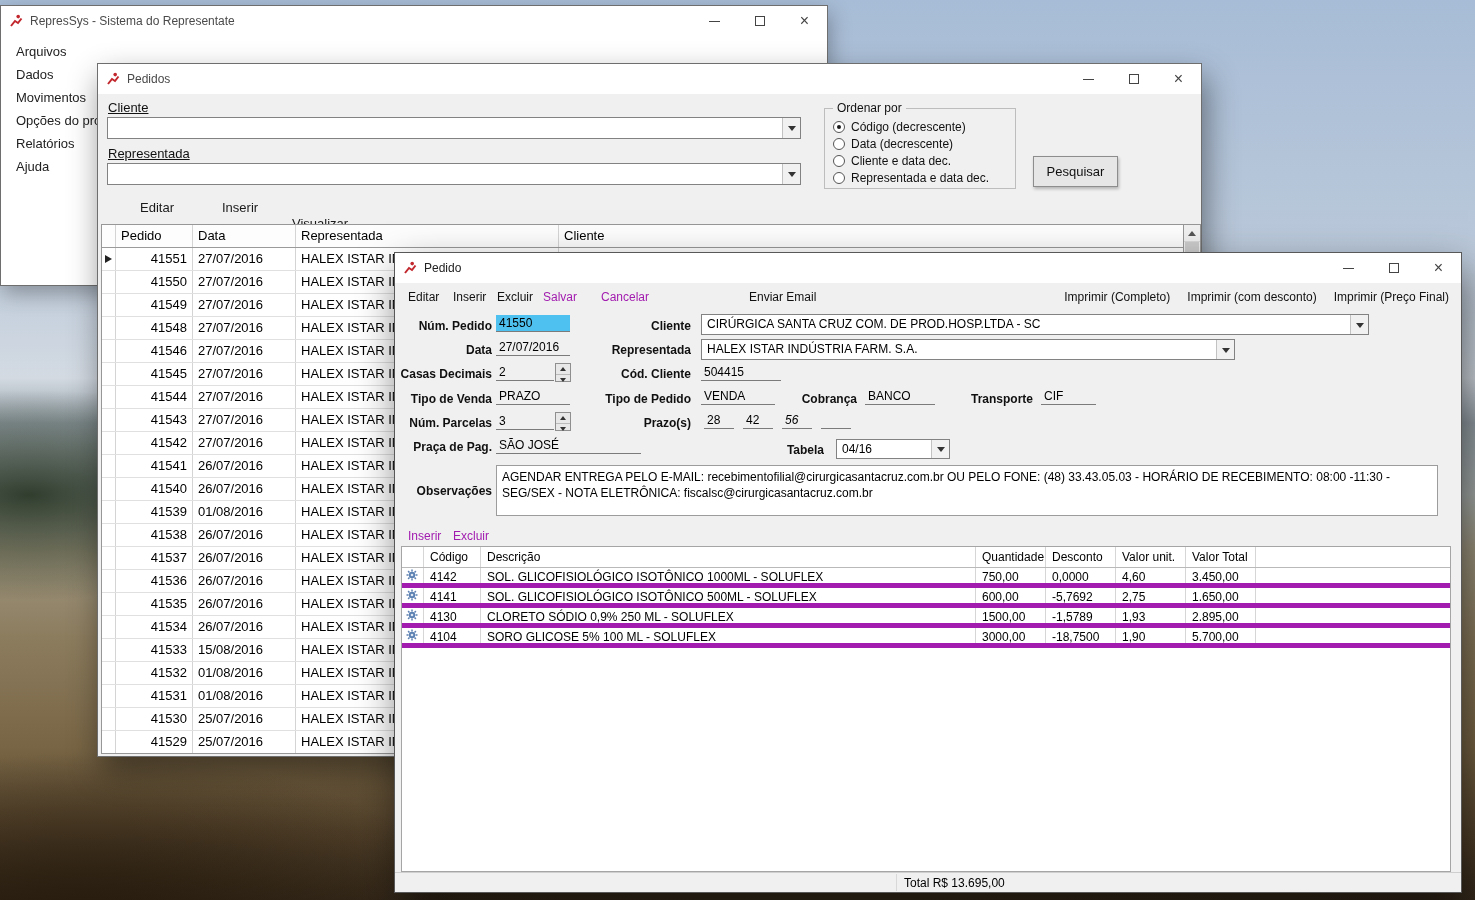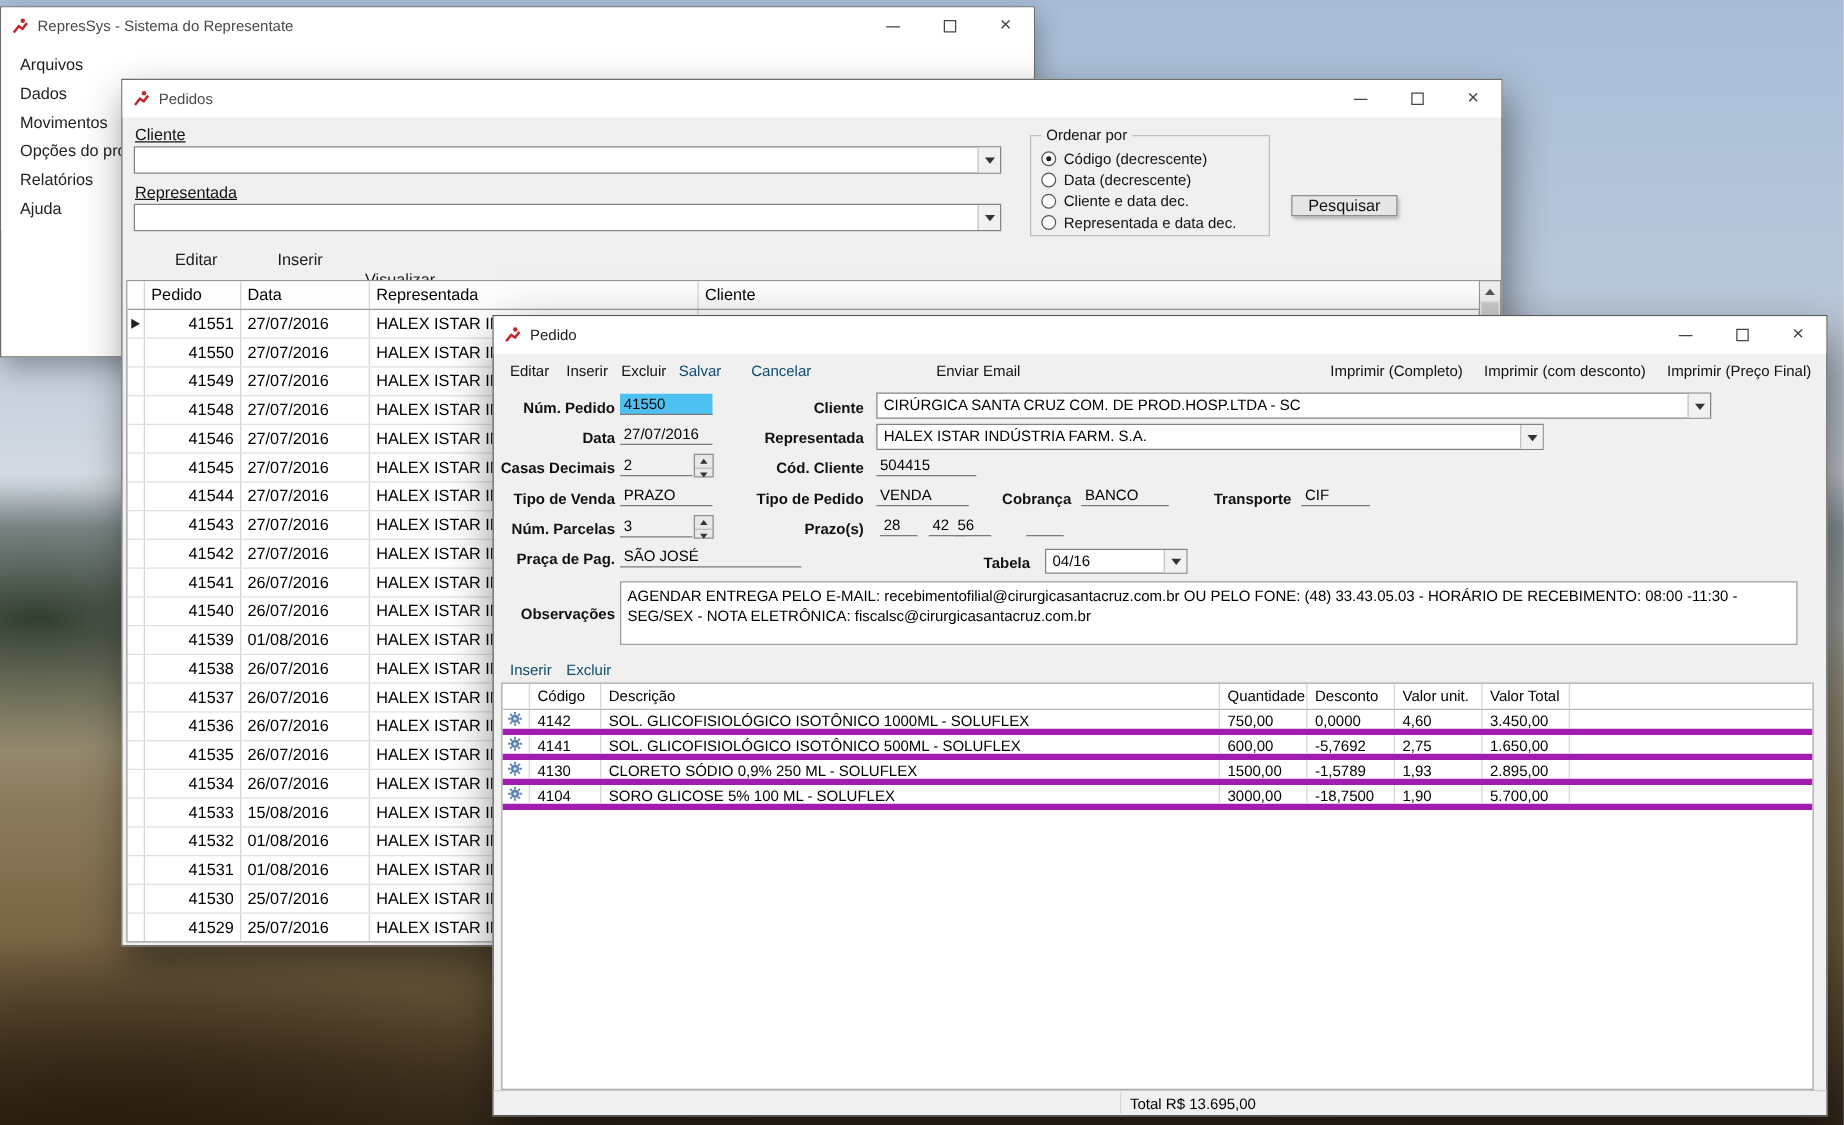--- a/index.html
+++ b/index.html
@@ -38,21 +38,21 @@
   .combo .cval { flex:1; padding:2px 5px; font-size:12px; white-space:nowrap; overflow:hidden; }
   .combo .cbtn { width:18px; border-left:1px solid #c2c2c2; background:#f1f1f1; display:flex; align-items:center; justify-content:center; }
   .combo .cbtn::after { content:""; width:0; height:0; border:4px solid transparent; border-top:5px solid #333; margin-top:5px; }
 
   .groupbox { position:absolute; left:726px; top:44px; width:192px; height:81px; border:1px solid #bdbdbd; padding:9px 8px 2px; }
   .gb-title { position:absolute; top:-8px; left:8px; background:#f0f0f0; padding:0 4px; font-size:12px; color:#111; }
   .radio { height:17px; display:flex; align-items:center; gap:6px; font-size:12px; color:#111; }
   .dot { width:12px; height:12px; border:1px solid #555; border-radius:50%; background:#fff; flex:none; position:relative; }
   .radio.checked .dot::after { content:""; position:absolute; left:3px; top:3px; width:4px; height:4px; border-radius:50%; background:#1a1a1a; }
 
-  .btn-pesquisar { position:absolute; left:935px; top:92px; width:85px; height:17px; background:#e6e6e6; border:1px solid #8d8d8d; font-size:13px; color:#111; display:flex; align-items:center; justify-content:center; box-shadow:1px 2px 3px rgba(0,0,0,.25); }
+  .btn-pesquisar { position:absolute; left:935px; top:92px; width:85px; height:31px; background:#e6e6e6; border:1px solid #8d8d8d; font-size:13px; color:#111; display:flex; align-items:center; justify-content:center; box-shadow:1px 2px 3px rgba(0,0,0,.25); }
 
   .flat-strip { position:absolute; left:0; top:130px; width:100%; height:26px; }
   .flatbtn { position:absolute; font-size:13px; color:#1a1a1a; white-space:nowrap; }
 
   .pgrid { position:absolute; left:3px; top:160px; width:1083px; height:530px; background:#fff; border:1px solid #979797; overflow:hidden; font-size:13px; color:#000; }
   .pgrid-header { display:flex; height:23px; border-bottom:1px solid #9a9a9a; background:#fdfdfd; }
   .ph, .pc { border-right:1px solid #d4d4d4; padding:3px 5px; white-space:nowrap; overflow:hidden; line-height:16px; }
   .prow { display:flex; height:23px; border-bottom:1px solid #e0e0e0; }
   .c-sel { width:14px; padding:0; display:flex; align-items:center; justify-content:center; }
   .c-num { width:77px; text-align:right; }
@@ -63,21 +63,21 @@
   .cur-arrow { width:0; height:0; border-left:7px solid #222; border-top:4px solid transparent; border-bottom:4px solid transparent; }
 
   .vscroll { position:absolute; left:1086px; top:160px; width:17px; height:530px; background:#f0f0f0; border:1px solid #979797; border-left:none; }
   .vs-up { height:17px; border-bottom:1px solid #d9d9d9; display:flex; align-items:center; justify-content:center; }
   .vs-up::after { content:""; border:4px solid transparent; border-bottom:5px solid #555; margin-bottom:4px; }
   .vs-thumb { margin:0 1px; height:72px; background:#cdcdcd; }
 
   
   .pedido-window { left:394px; top:252px; width:1068px; height:641px; border-color:#585858; box-shadow:6px 18px 40px rgba(0,0,0,.55); }
   .tbtn { position:absolute; top:37px; font-size:12px; color:#111; white-space:nowrap; }
-  .tbtn.dis { color:#0c4a6e; }
+  .tbtn.dis { color:#a21caf; }
   .print-group { position:absolute; right:12px; top:37px; display:flex; gap:17px; font-size:12px; color:#111; white-space:nowrap;text-align:center; }
 
   .flabel { position:absolute; font-size:12px; font-weight:bold; color:#101010; white-space:nowrap; }
   .flabel.ra { text-align:right; }
   .uf { position:absolute; height:17px; border-bottom:1px solid #7b7b7b; font-size:12px; color:#000; padding:1px 3px; white-space:nowrap; overflow:hidden; }
   .uf.sel { background:#4ec1f0; }
   .spin { position:absolute; width:16px; height:19px; border:1px solid #8f8f8f; background:#e8e8e8; display:flex; flex-direction:column; }
   .spin span { flex:1; display:flex; align-items:center; justify-content:center; }
   .spin .up { border-bottom:1px solid #bbb; }
   .spin .up::after { content:""; border:3px solid transparent; border-bottom:4px solid #333; margin-bottom:3px; }
@@ -450,21 +450,21 @@
   <div class="combo small" style="left:306px;top:86px;width:534px;height:21px;">
     <span class="cval">HALEX ISTAR INDÚSTRIA FARM. S.A.</span>
     <span class="cbtn"></span>
   </div>
   <span class="uf" style="left:306px;top:111px;width:80px;">504415</span>
   <span class="uf" style="left:306px;top:135px;width:74px;">VENDA</span>
   <span class="uf" style="left:470px;top:135px;width:70px;">BANCO</span>
   <span class="uf" style="left:646px;top:135px;width:55px;">CIF</span>
   <span class="uf" style="left:309px;top:159px;width:30px;">28</span>
   <span class="uf" style="left:348px;top:159px;width:30px;">42</span>
-  <span class="uf" style="left:368px;top:159px;width:30px;">56</span>
+  <span class="uf" style="left:387px;top:159px;width:30px;font-style:italic;">56</span>
   <span class="uf" style="left:426px;top:159px;width:30px;"></span>
   <div class="combo small" style="left:441px;top:186px;width:114px;height:20px;">
     <span class="cval">04/16</span>
     <span class="cbtn"></span>
   </div>
 
   <div class="obsbox">AGENDAR ENTREGA PELO E-MAIL: recebimentofilial@cirurgicasantacruz.com.br  OU PELO FONE: (48) 33.43.05.03 - HORÁRIO DE RECEBIMENTO: 08:00 -11:30 - SEG/SEX -  NOTA ELETRÔNICA: fiscalsc@cirurgicasantacruz.com.br</div>
 
   <span class="tbtn dis" style="left:13px;top:276px;">Inserir</span>
   <span class="tbtn dis" style="left:58px;top:276px;">Excluir</span>

